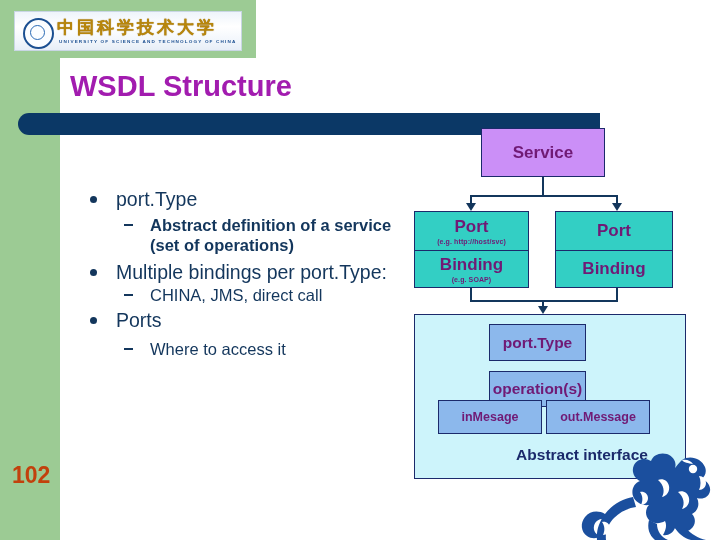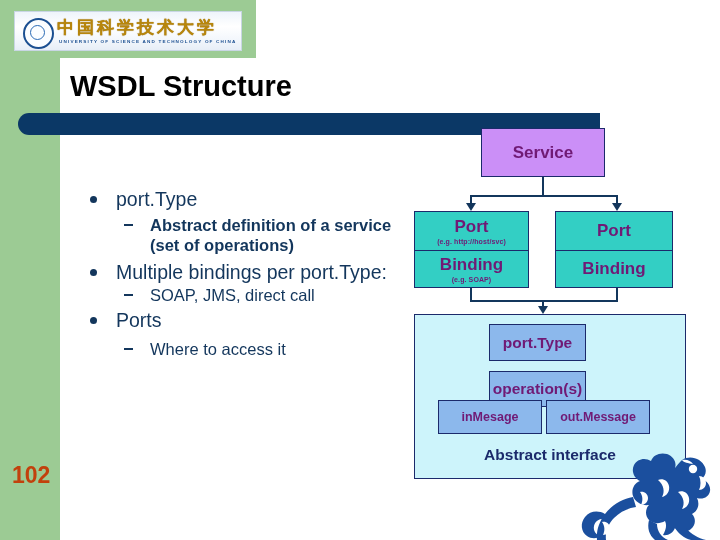--- a/index.html
+++ b/index.html
@@ -95,21 +95,21 @@
     transform: scaleX(1.05);
     transform-origin: left center;
   }
 
   
   .slide-title {
     position: absolute;
     left: 70px; top: 70px;
     font-size: 29px;
     font-weight: bold;
-    color: #000000;
+    color: #a21caf;
     letter-spacing: 0px;
     white-space: nowrap;
   }
 
   
   .page-number {
     position: absolute;
     left: 12px; top: 463px;
     width: 44px;
     font-size: 23px;
@@ -245,20 +245,21 @@
     font-size: 12.5px;
   }
   .abstract-label {
     position: absolute;
     left: 4px; top: 318px;
     width: 272px;
     text-align: center;
     color: #1b2a6b;
     font-weight: bold;
     font-size: 15.5px;
+    padding-left: 32px;
   }
 
   
   .conn { position: absolute; background: #13365c; }
   .c-v1 { left: 132px; top: 49px; width: 2px; height: 19px; }
   .c-h1 { left: 60px; top: 67px; width: 148px; height: 2px; }
   .c-v2 { left: 60px; top: 67px; width: 2px; height: 9px; }
   .c-v3 { left: 206px; top: 67px; width: 2px; height: 9px; }
   .arrow-dn {
     position: absolute;
@@ -310,21 +311,21 @@
     <div class="b2 sp-a">
       <span class="dash"></span>
       <span>Abstract definition of a service (set of operations)</span>
     </div>
     <div class="b1 sp-b">
       <span class="dot"></span>
       <span>Multiple bindings per port.Type:</span>
     </div>
     <div class="b2">
       <span class="dash"></span>
-      <span>SOAP, JMS, direct call</span>
+      <span>CHINA, JMS, direct call</span>
     </div>
     <div class="b1 sp-d">
       <span class="dot"></span>
       <span>Ports</span>
     </div>
     <div class="b2 sp-c">
       <span class="dash"></span>
       <span>Where to access it</span>
     </div>
   </div>

